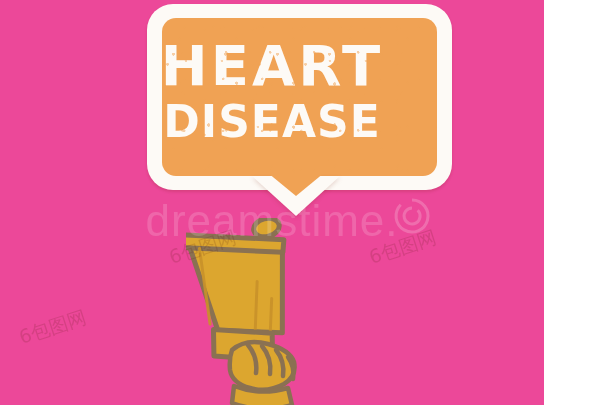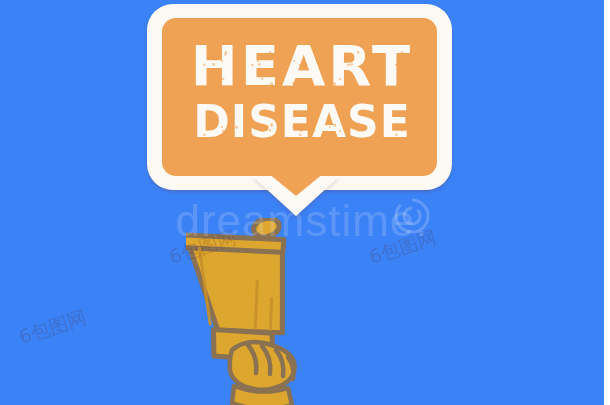--- a/index.html
+++ b/index.html
@@ -2,24 +2,24 @@
 <html><head>
 <meta charset="utf-8">
 <style>
   html, body {
     margin: 0;
     padding: 0;
     background: #ffffff;
   }
   #stage {
     position: relative;
-    width: 604px;
+    width: 544px;
     height: 405px;
     overflow: hidden;
-    background: #3b82f6;
+    background: #ec4899;
     font-family: "Liberation Sans", sans-serif;
   }
 
   
   .bubble-wrap {
     position: absolute;
     left: 147px;
     top: 4px;
     width: 305px;
     height: 186px;

